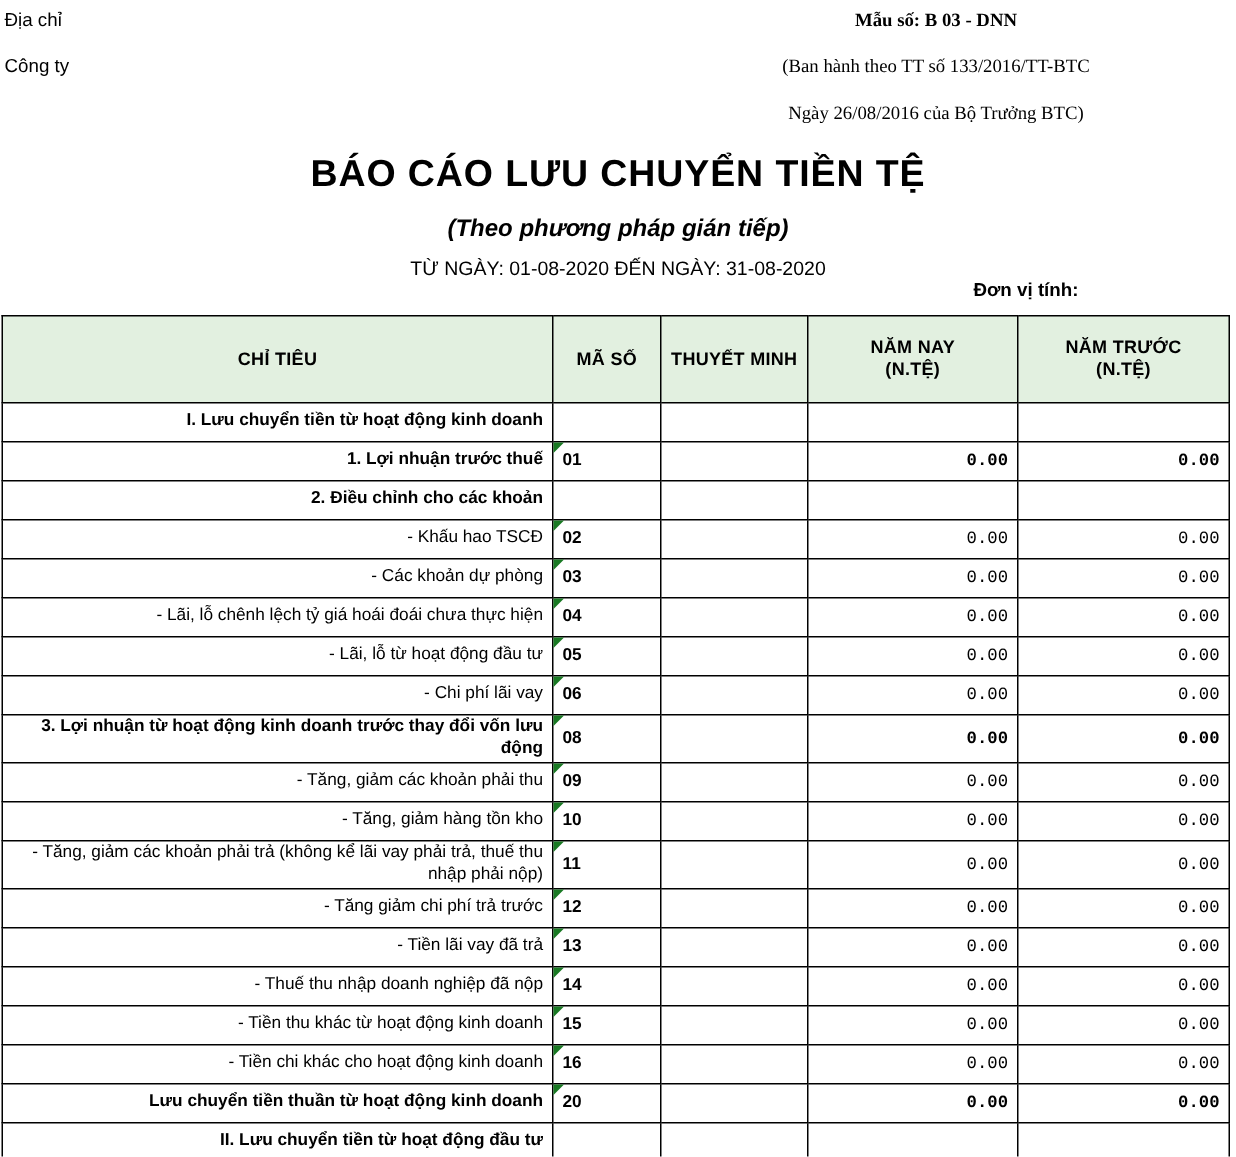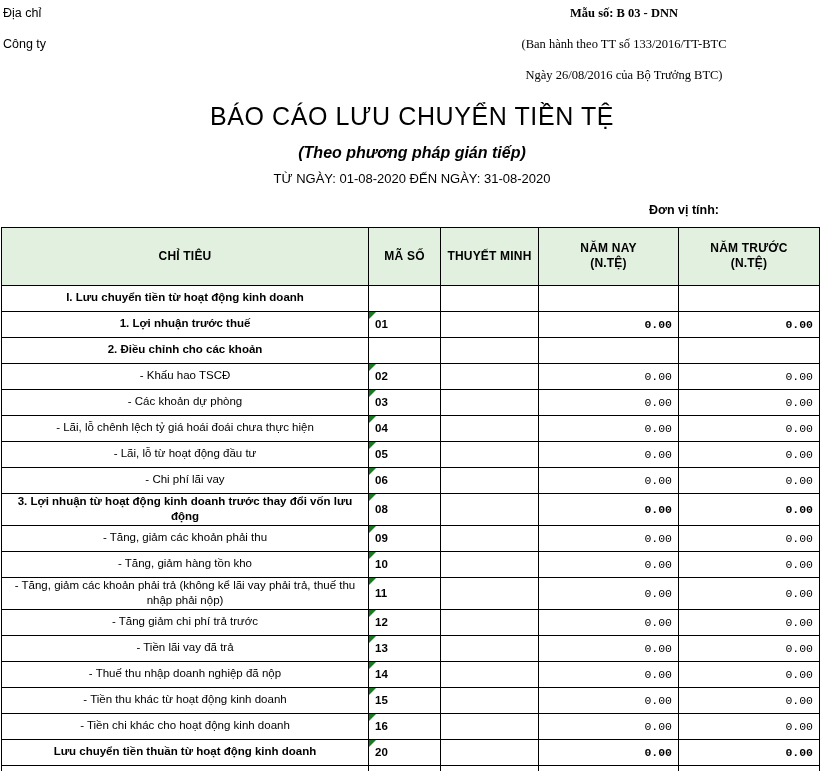--- a/index.html
+++ b/index.html
@@ -48,38 +48,38 @@
     font-weight: bold;
   }
 
   
   .title-block {
     text-align: center;
     padding-top: 8px;
   }
   .doc-title {
     font-size: 25px;
-    font-weight: normal;
+    font-weight: bold;
     letter-spacing: 0.6px;
     line-height: 1.1;
   }
   .doc-subtitle {
     font-size: 16px;
     font-weight: bold;
     font-style: italic;
     margin-top: 13px;
   }
   .doc-period {
     font-size: 13px;
     margin-top: 9px;
   }
 
   
   .unit-line {
-    margin-top: 17px;
+    margin-top: 0;
     height: 24px;
     font-size: 12.5px;
     font-weight: bold;
     text-align: right;
     padding-right: 105px;
     box-sizing: border-box;
   }
 
   
   table.report {
@@ -110,21 +110,21 @@
     height: 57px;
     line-height: 1.25;
     letter-spacing: 0.2px;
   }
 
   table.report tbody td {
     height: 25px;
     background: #ffffff;
   }
   td.indicator {
-    text-align: center;
+    text-align: right;
     line-height: 1.35;
   }
   td.code {
     text-align: left;
     font-weight: bold;
     position: relative;
   }
   td.note {
     text-align: center;
   }

